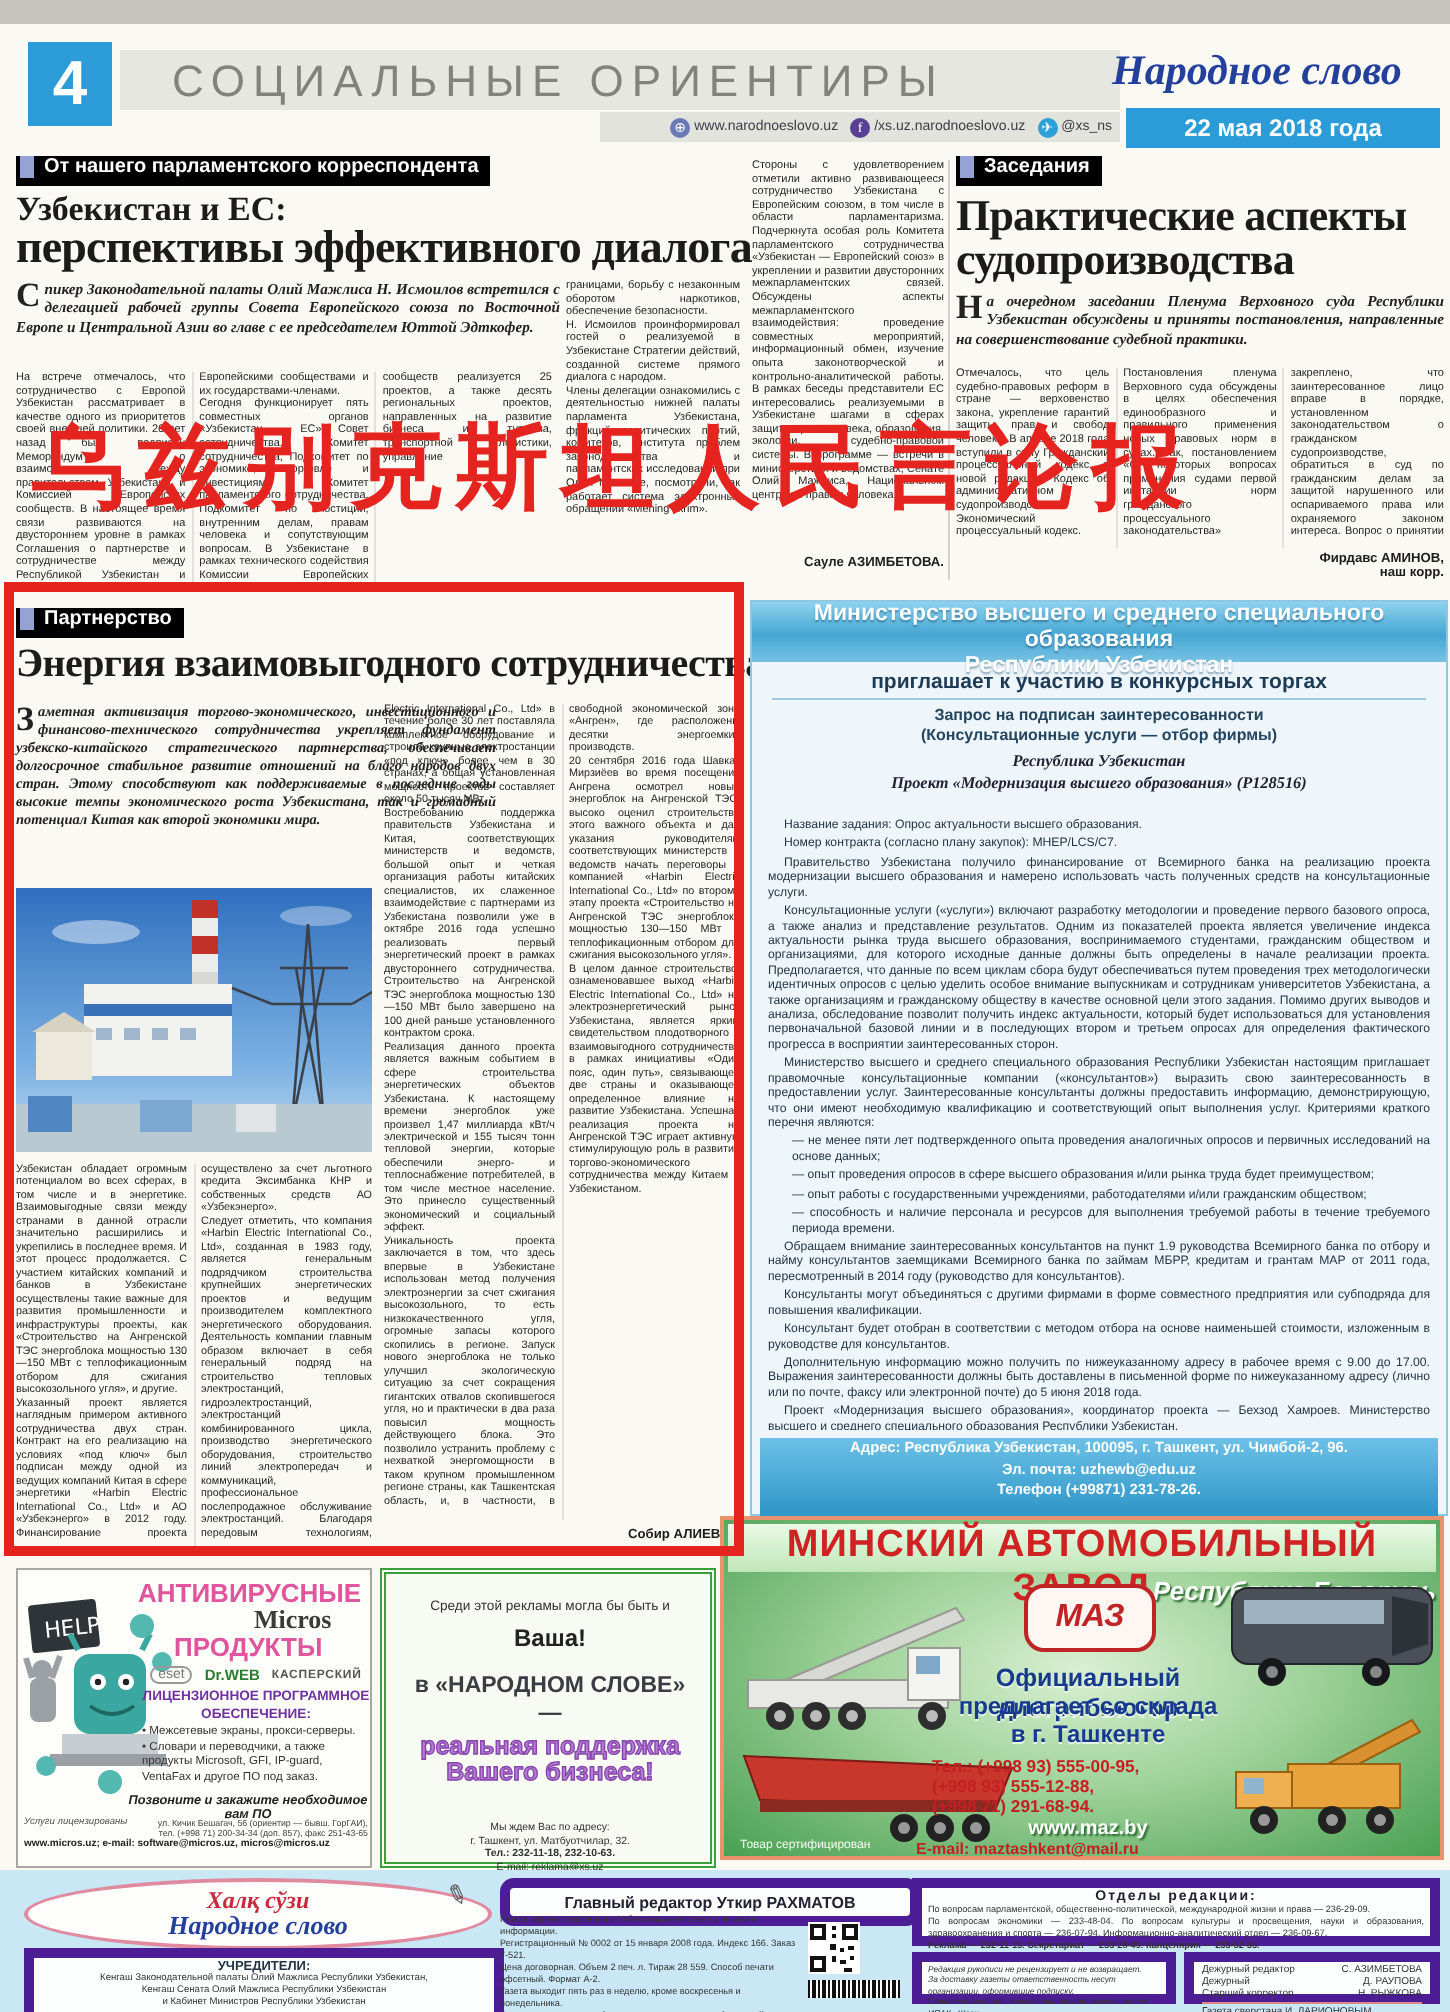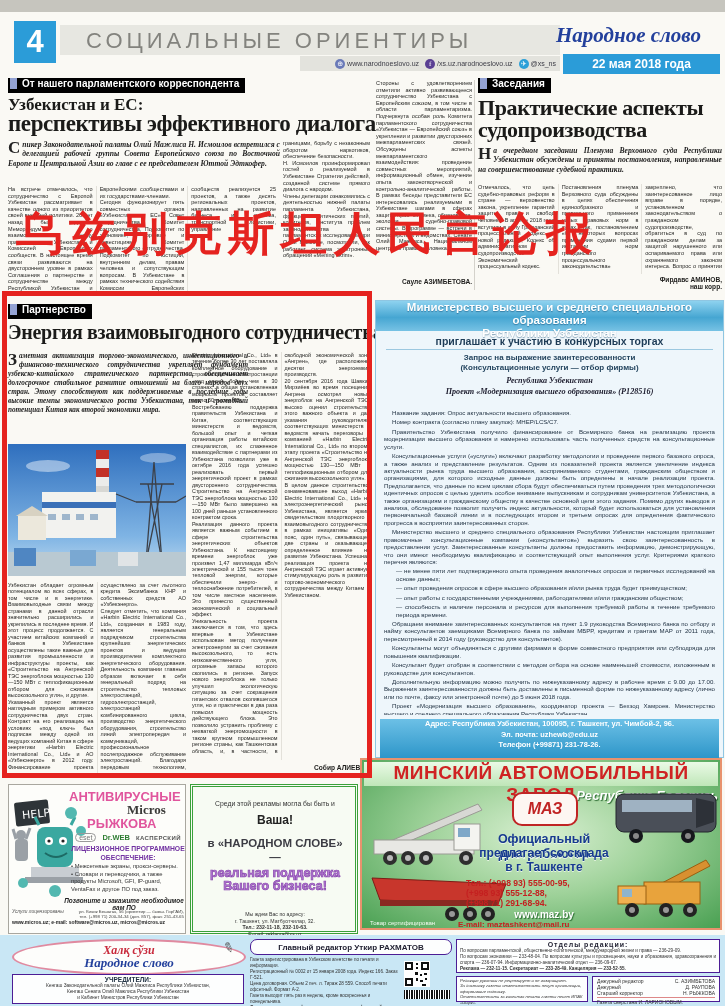--- a/index.html
+++ b/index.html
@@ -37,21 +37,21 @@
   .maz-title{color:#cf2323;font-weight:bold;font-size:19px;text-align:center;
              background:linear-gradient(180deg,#eafae6,#bfe6b8);letter-spacing:.5px}
   .maz-blue{color:#173a8f;font-weight:bold;text-align:center;line-height:1.2}
   .maz-red{color:#c42020;font-weight:bold;}
   
   .av-box{background:#fdfdfa;border:1px solid #a9a79f}
   .rk-box{background:#f7fbf3;border:3px double #3aa03a}
   .bubble{color:#b77cd6;-webkit-text-stroke:.7px #8646ab;font-weight:bold;text-align:center;line-height:1.05}
   
   .foot{background:#c9e7f5}
-  .fbox{background:#fdfefe;border:1px solid #4c1d95}
+  .fbox{background:#fdfefe;border:5px solid #4c1d95}
   .tiny{font-size:5px;line-height:1.3;color:#333}
   .oval{border:2px solid #e08aa0;border-radius:50%;background:#fdfdfb}
   .icn{display:inline-flex;align-items:center;justify-content:center;border-radius:50%;
        width:10px;height:10px;color:#fff;font-size:7px;margin:0 2px 0 6px;flex:0 0 auto}
   .barcode{background:repeating-linear-gradient(90deg,#111 0 1px,#fff 1px 2px,#111 2px 4px,#fff 4px 5px)}
 </style>
 </head>
 <body>
 
 <div class="paper">
@@ -168,21 +168,21 @@
   </div>
 
   <div class="min-box abs" style="left:375px;top:288px;width:347px;height:456px">
     <div class="min-head abs" style="left:0;top:0;width:347px;height:30px;font-size:11.5px">
       <div>Министерство высшего и среднего специального образования</div>
       <div>Республики Узбекистан</div>
     </div>
     <div class="abs" style="left:0;top:34px;width:347px;text-align:center;font-weight:bold;font-size:10.5px;color:#1d3b56">приглашает к участию в конкурсных торгах</div>
     <div class="abs" style="left:10px;top:48px;width:327px;height:1px;background:#9cc8e0"></div>
     <div class="abs" style="left:0;top:52px;width:347px;text-align:center;font-weight:bold;font-size:8px;color:#24455f;line-height:1.3">
-      <div>Запрос на выражение заинтересованности</div>
+      <div>Запрос на подписан заинтересованности</div>
       <div>(Консультационные услуги — отбор фирмы)</div>
     </div>
     <div class="abs serif" style="left:0;top:75px;width:347px;text-align:center;font-weight:bold;font-style:italic;font-size:8.2px;color:#223;line-height:1.3">
       <div>Республика Узбекистан</div>
       <div>Проект «Модернизация высшего образования» (P128516)</div>
     </div>
     <div class="abs" style="left:8px;top:108px;width:331px;height:306px;overflow:hidden">
       <p class="min-p">Название задания: Опрос  актуальности  высшего образования.</p>
       <p class="min-p">Номер контракта (согласно плану закупок): MHEP/LCS/C7.</p>
       <p class="min-p">Правительство Узбекистана получило финансирование от Всемирного банка на реализацию проекта модернизации высшего образования и намерено использовать часть полученных средств на консультационные услуги.</p>
@@ -298,21 +298,21 @@
         <rect x="20" y="76" width="48" height="10" fill="#c8cdd2"></rect>
         <rect x="14" y="86" width="58" height="6" fill="#9aa0a6"></rect>
         <circle cx="60" cy="22" r="6" fill="#52b8b0"></circle>
           <circle cx="70" cy="40" r="5" fill="#52b8b0"></circle>
         <circle cx="12" cy="92" r="5" fill="#52b8b0"></circle>
           <circle cx="44" cy="100" r="6" fill="#52b8b0"></circle>
       </svg>
     </div>
     <div class="abs" style="left:60px;top:4px;width:116px;font-size:13px;font-weight:bold;color:#e0559d">АНТИВИРУСНЫЕ</div>
     <div class="abs serif" style="left:118px;top:17px;width:58px;font-size:13px;font-weight:bold;color:#3a3a38">Micros</div>
-    <div class="abs" style="left:78px;top:31px;width:90px;font-size:13px;font-weight:bold;color:#e0559d">РЫЖКОВА</div>
+    <div class="abs" style="left:78px;top:31px;width:90px;font-size:13px;font-weight:bold;color:#e0559d">ПРОДУКТЫ</div>
     <div class="abs" style="left:62px;top:48px;width:114px;display:flex;gap:6px;align-items:center;justify-content:center">
       <span style="font-size:7px;color:#777;border:1px solid #999;border-radius:6px;padding:0 3px">eset</span>
       <span style="font-size:7.5px;font-weight:bold;color:#2e7d32">Dr.WEB</span>
       <span style="font-size:6px;font-weight:bold;color:#555;letter-spacing:.4px">КАСПЕРСКИЙ</span>
     </div>
     <div class="abs" style="left:62px;top:60px;width:114px;font-size:6.8px;font-weight:bold;color:#7030a0;text-align:center;line-height:1.3">ЛИЦЕНЗИОННОЕ ПРОГРАММНОЕ ОБЕСПЕЧЕНИЕ:</div>
     <div class="abs" style="left:62px;top:78px;width:114px;font-size:5.8px;line-height:1.3;color:#333">
       <div>• Межсетевые экраны, прокси-серверы.</div>
       <div>• Словари и переводчики, а также продукты Microsoft, GFI, IP-guard, VentaFax и другое ПО под заказ.</div>
     </div>

